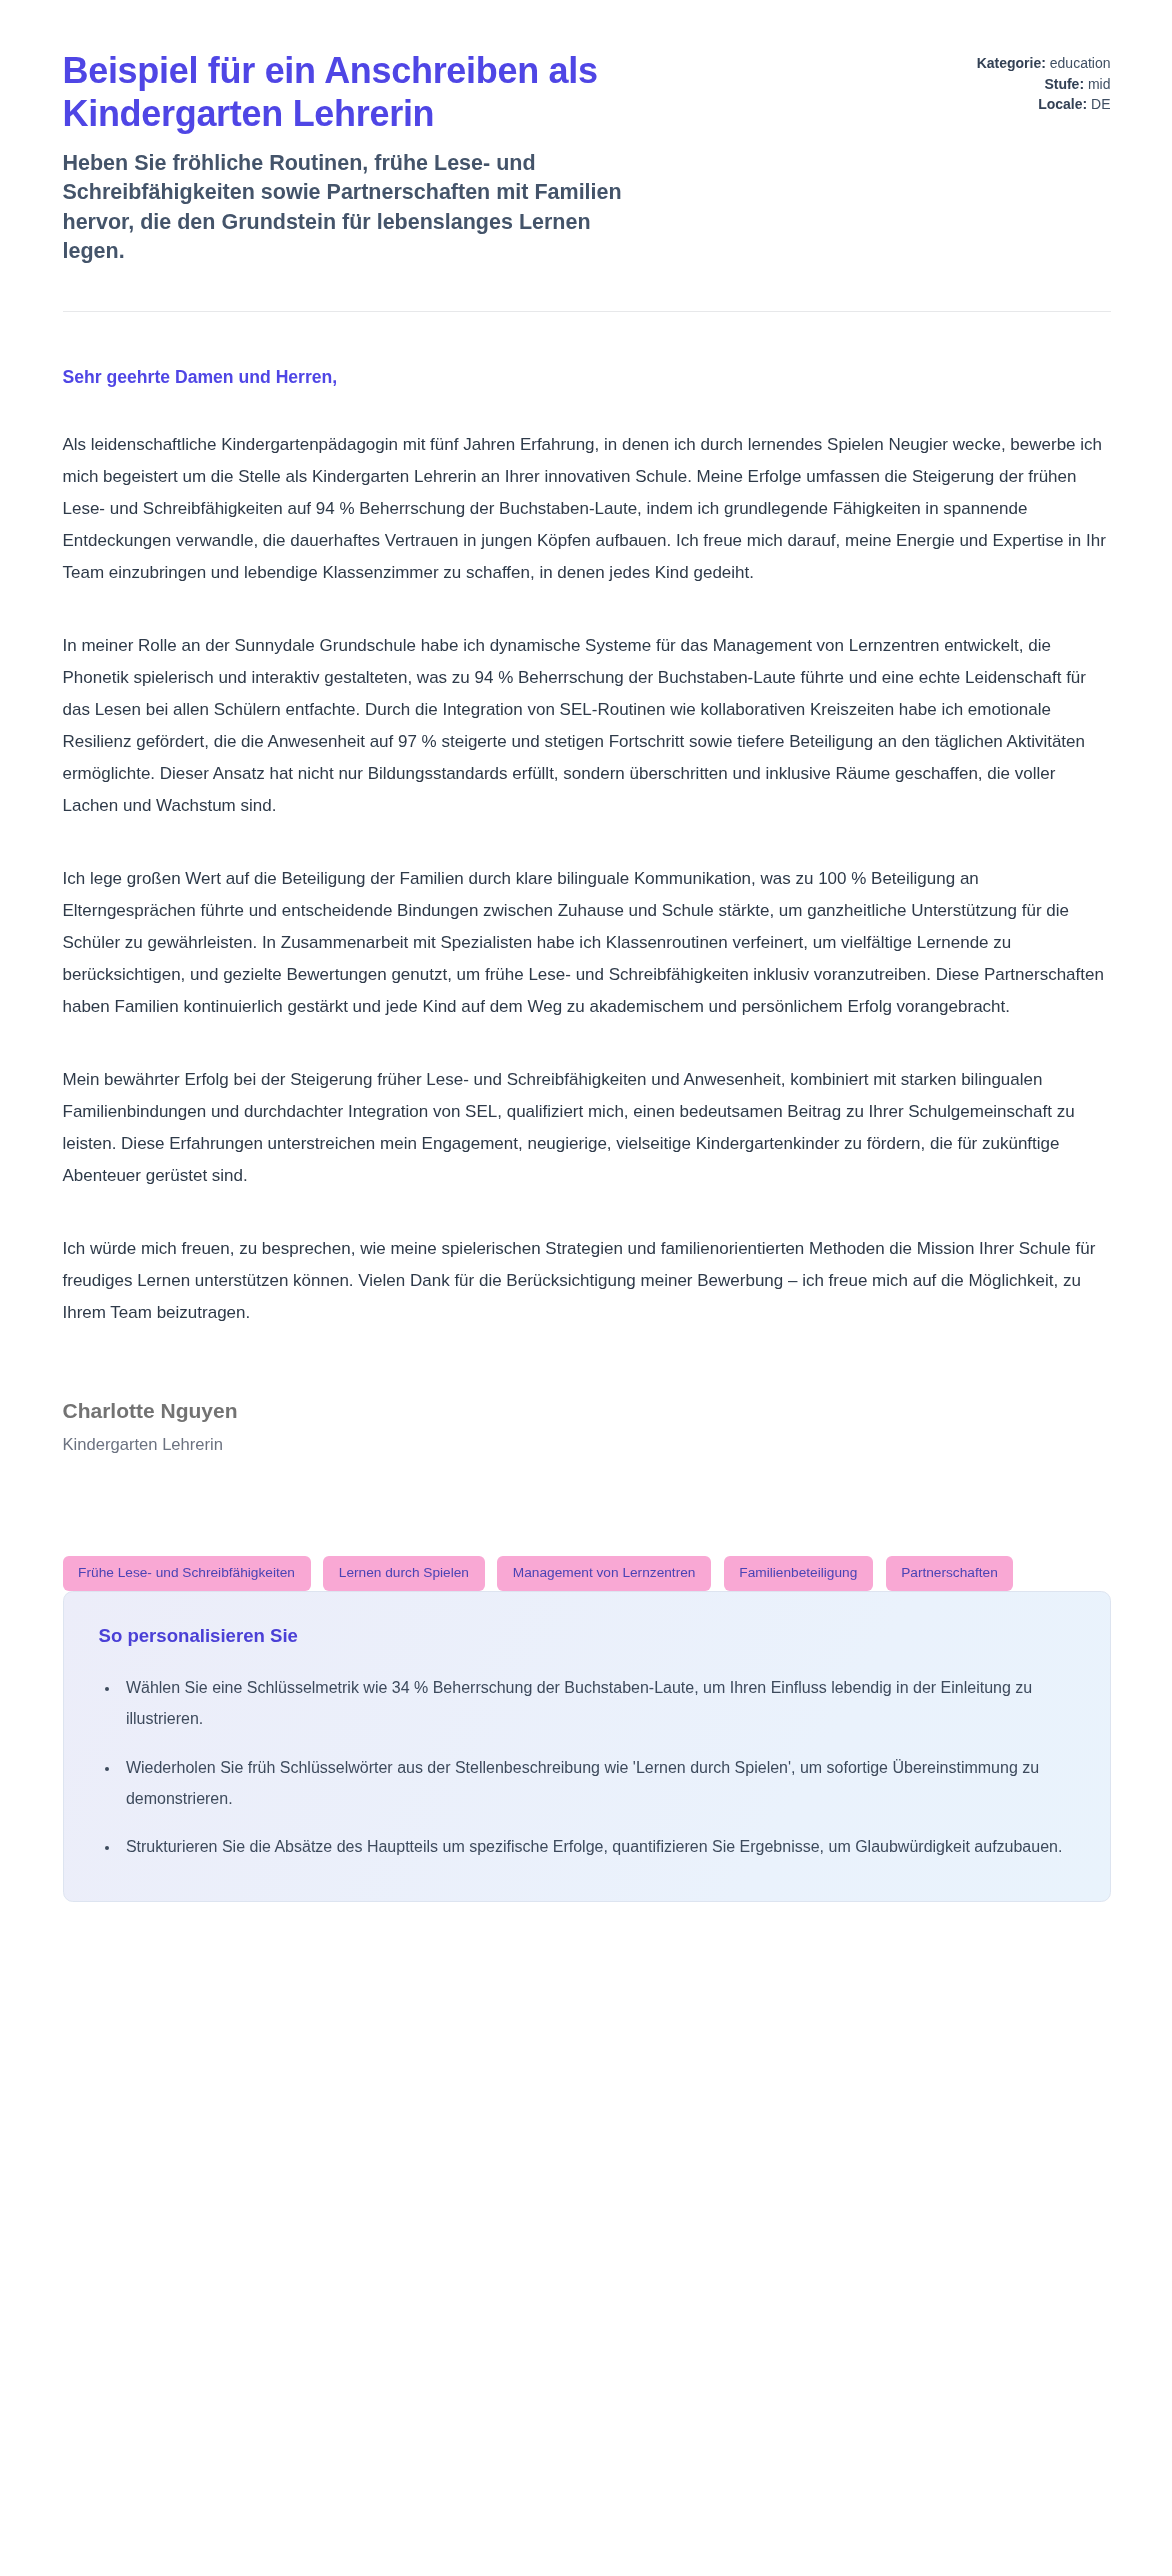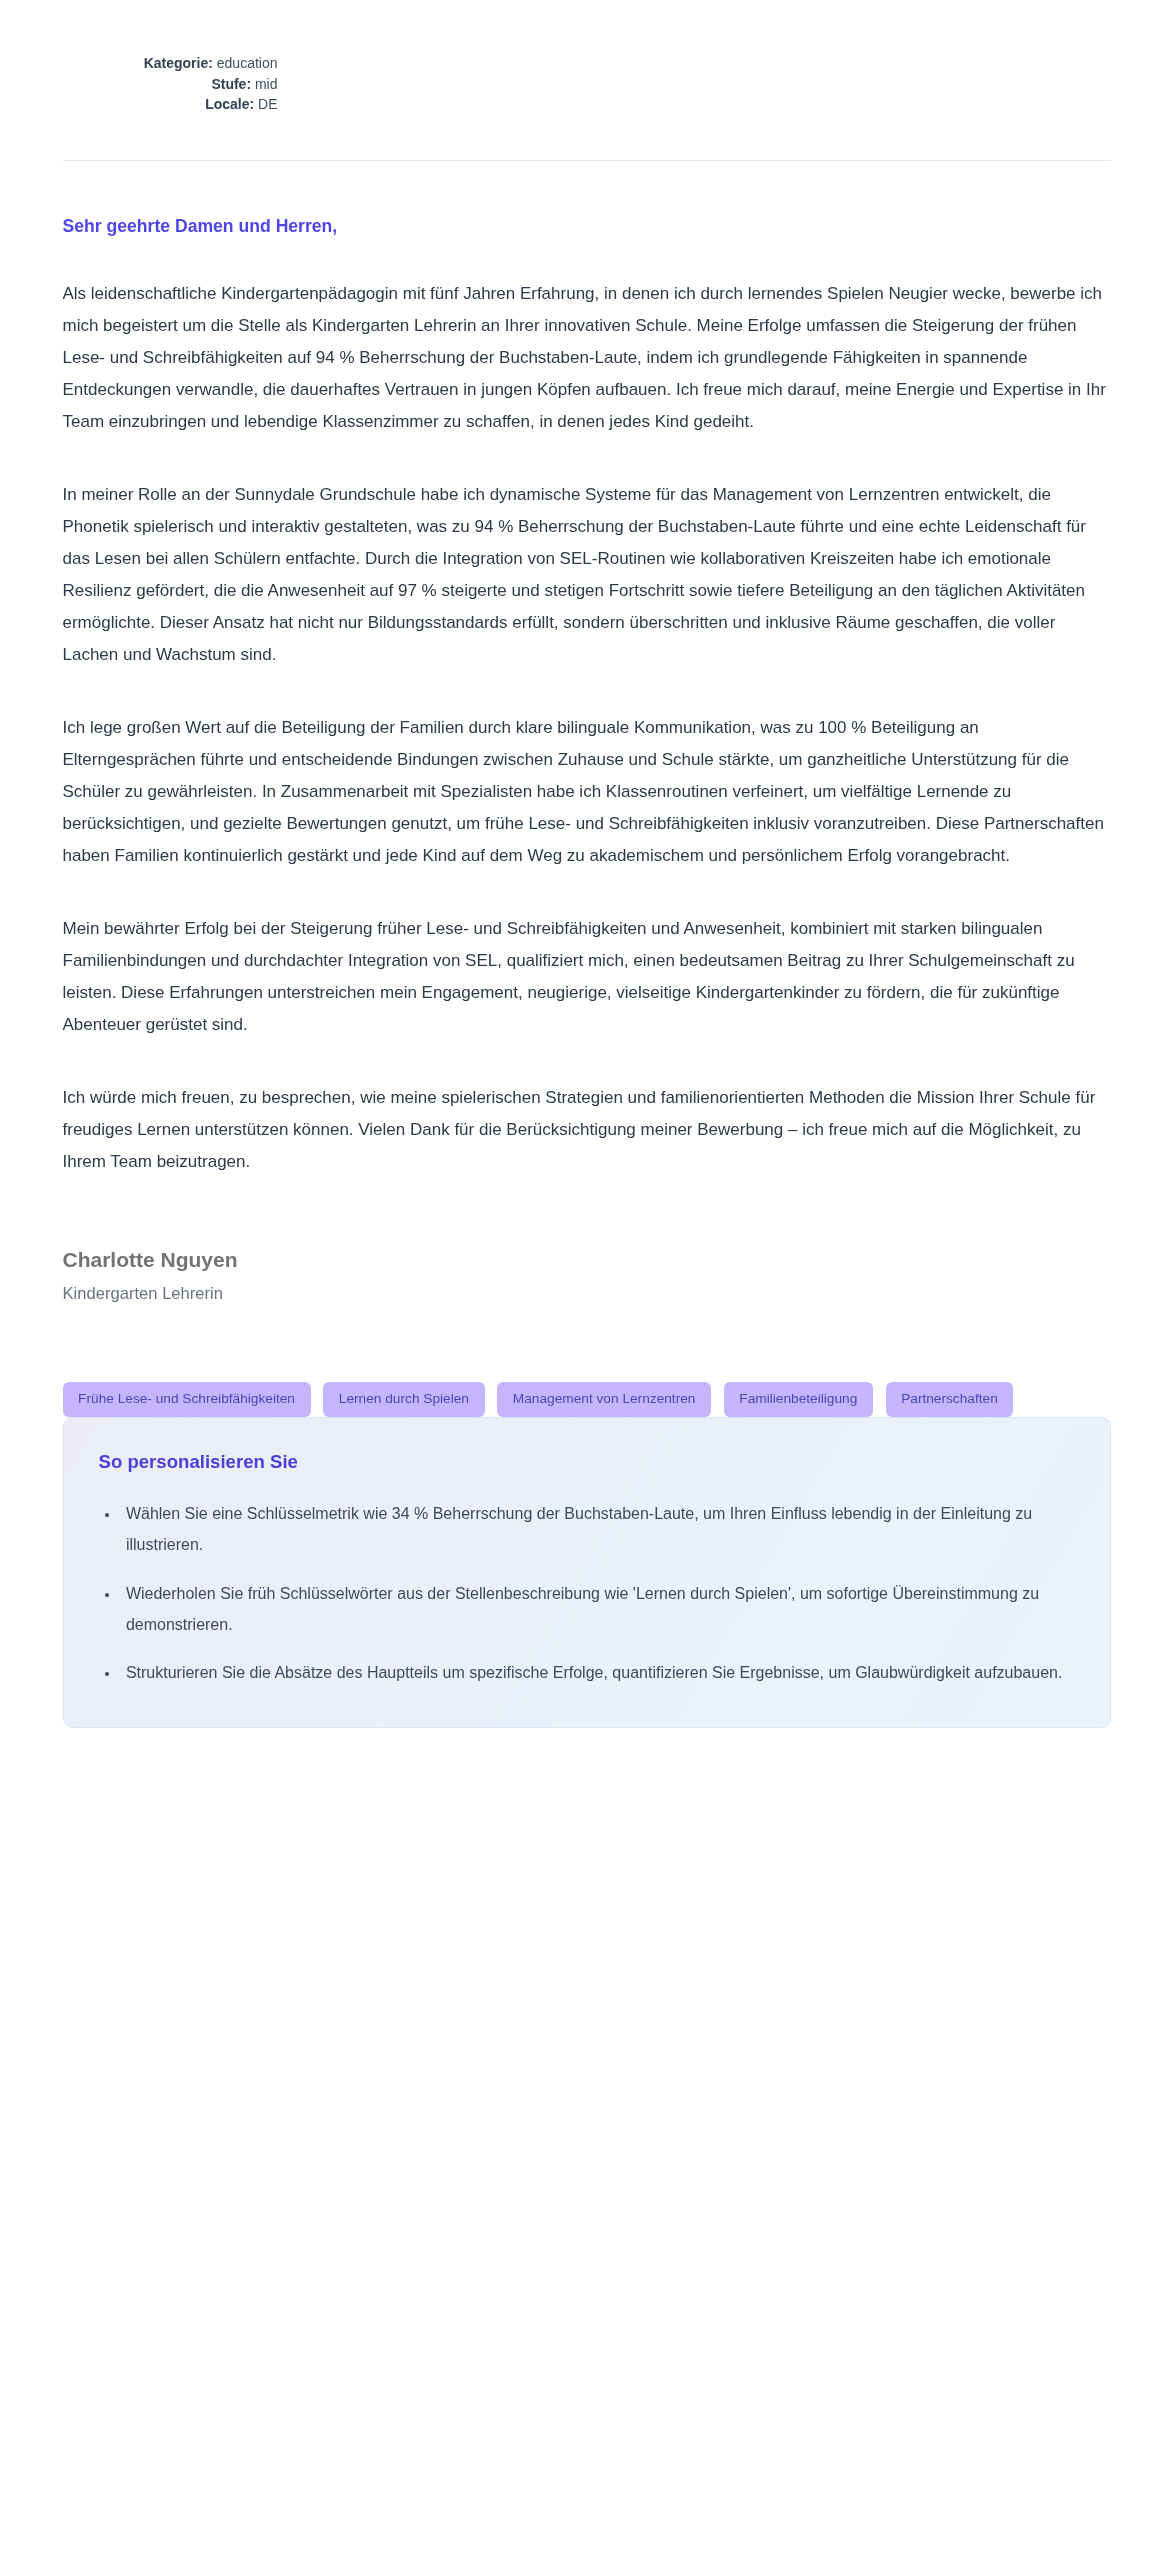--- a/index.html
+++ b/index.html
@@ -89,27 +89,28 @@
 
   
   .tags {
     margin-top: 78px;
     display: flex;
     flex-wrap: wrap;
     gap: 13.7px 12.7px;
   }
   .tag {
     display: inline-block;
-    background: #c4b5fd;
+    background: #f9a8d4;
     color: #4a44b5;
     font-size: 13.7px;
     line-height: 1;
     padding: 10.7px 15.6px;
     border-radius: 5.9px;
     white-space: nowrap;
+    margin-top: 23px;
   }
 
   
   .callout {
     border: 1px solid #dde4f0;
     border-radius: 9.8px;
     padding: 33px 35px 39px;
     background: linear-gradient(120deg, #ecedf9 0%, #eaf2fc 70%, #e9f3fc 100%);
   }
   .callout-heading {
@@ -131,20 +132,24 @@
     padding-left: 5.9px;
   }
   .callout-tips li::marker { color: #3d4a5c; font-size: 13.7px; }
 </style>
 </head>
 <body>
 
 <div class="container">
 
   <header class="header">
+    <div class="header-left">
+      <h1 class="page-title">Beispiel für ein Anschreiben als Kindergarten Lehrerin</h1>
+      <p class="page-subtitle">Heben Sie fröhliche Routinen, frühe Lese- und Schreibfähigkeiten sowie Partnerschaften mit Familien hervor, die den Grundstein für lebenslanges Lernen legen.</p>
+    </div>
     <aside class="meta">
 
 
         <div class="meta-row"><b>Kategorie:</b> <span>education</span></div>
 
         <div class="meta-row"><b>Stufe:</b> <span>mid</span></div>
 
         <div class="meta-row"><b>Locale:</b> <span>DE</span></div>
       </aside>
   </header>

